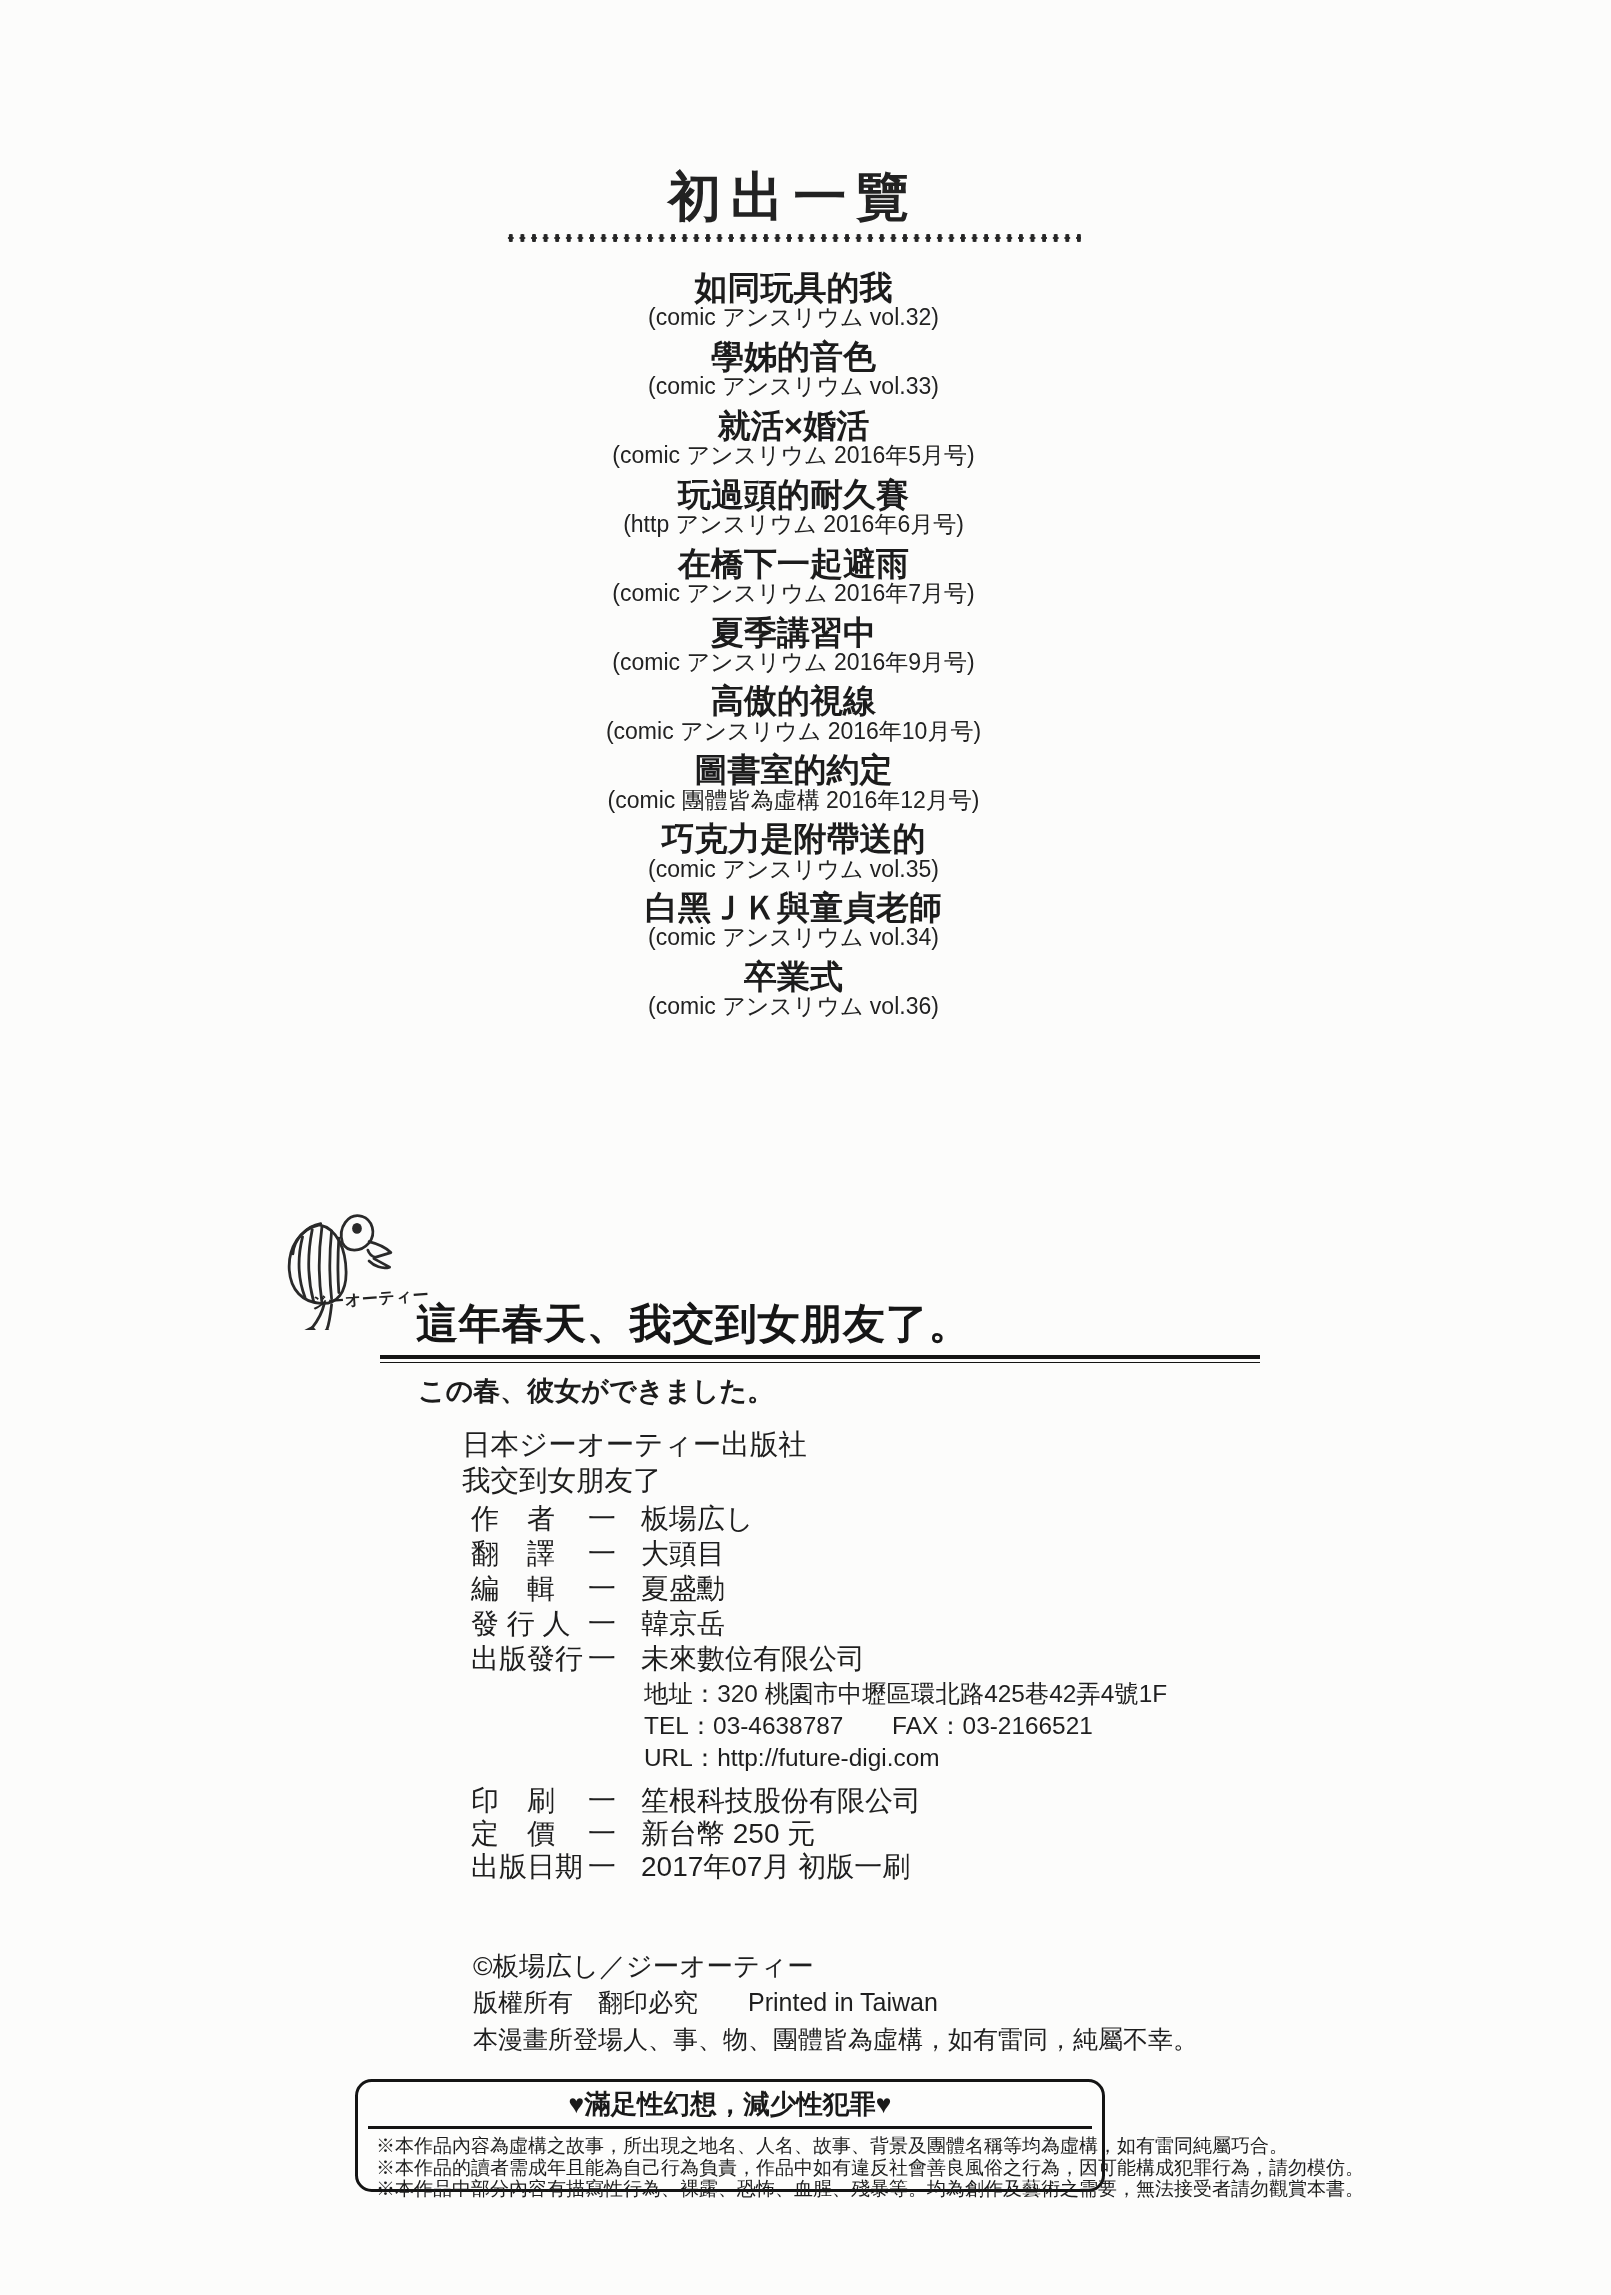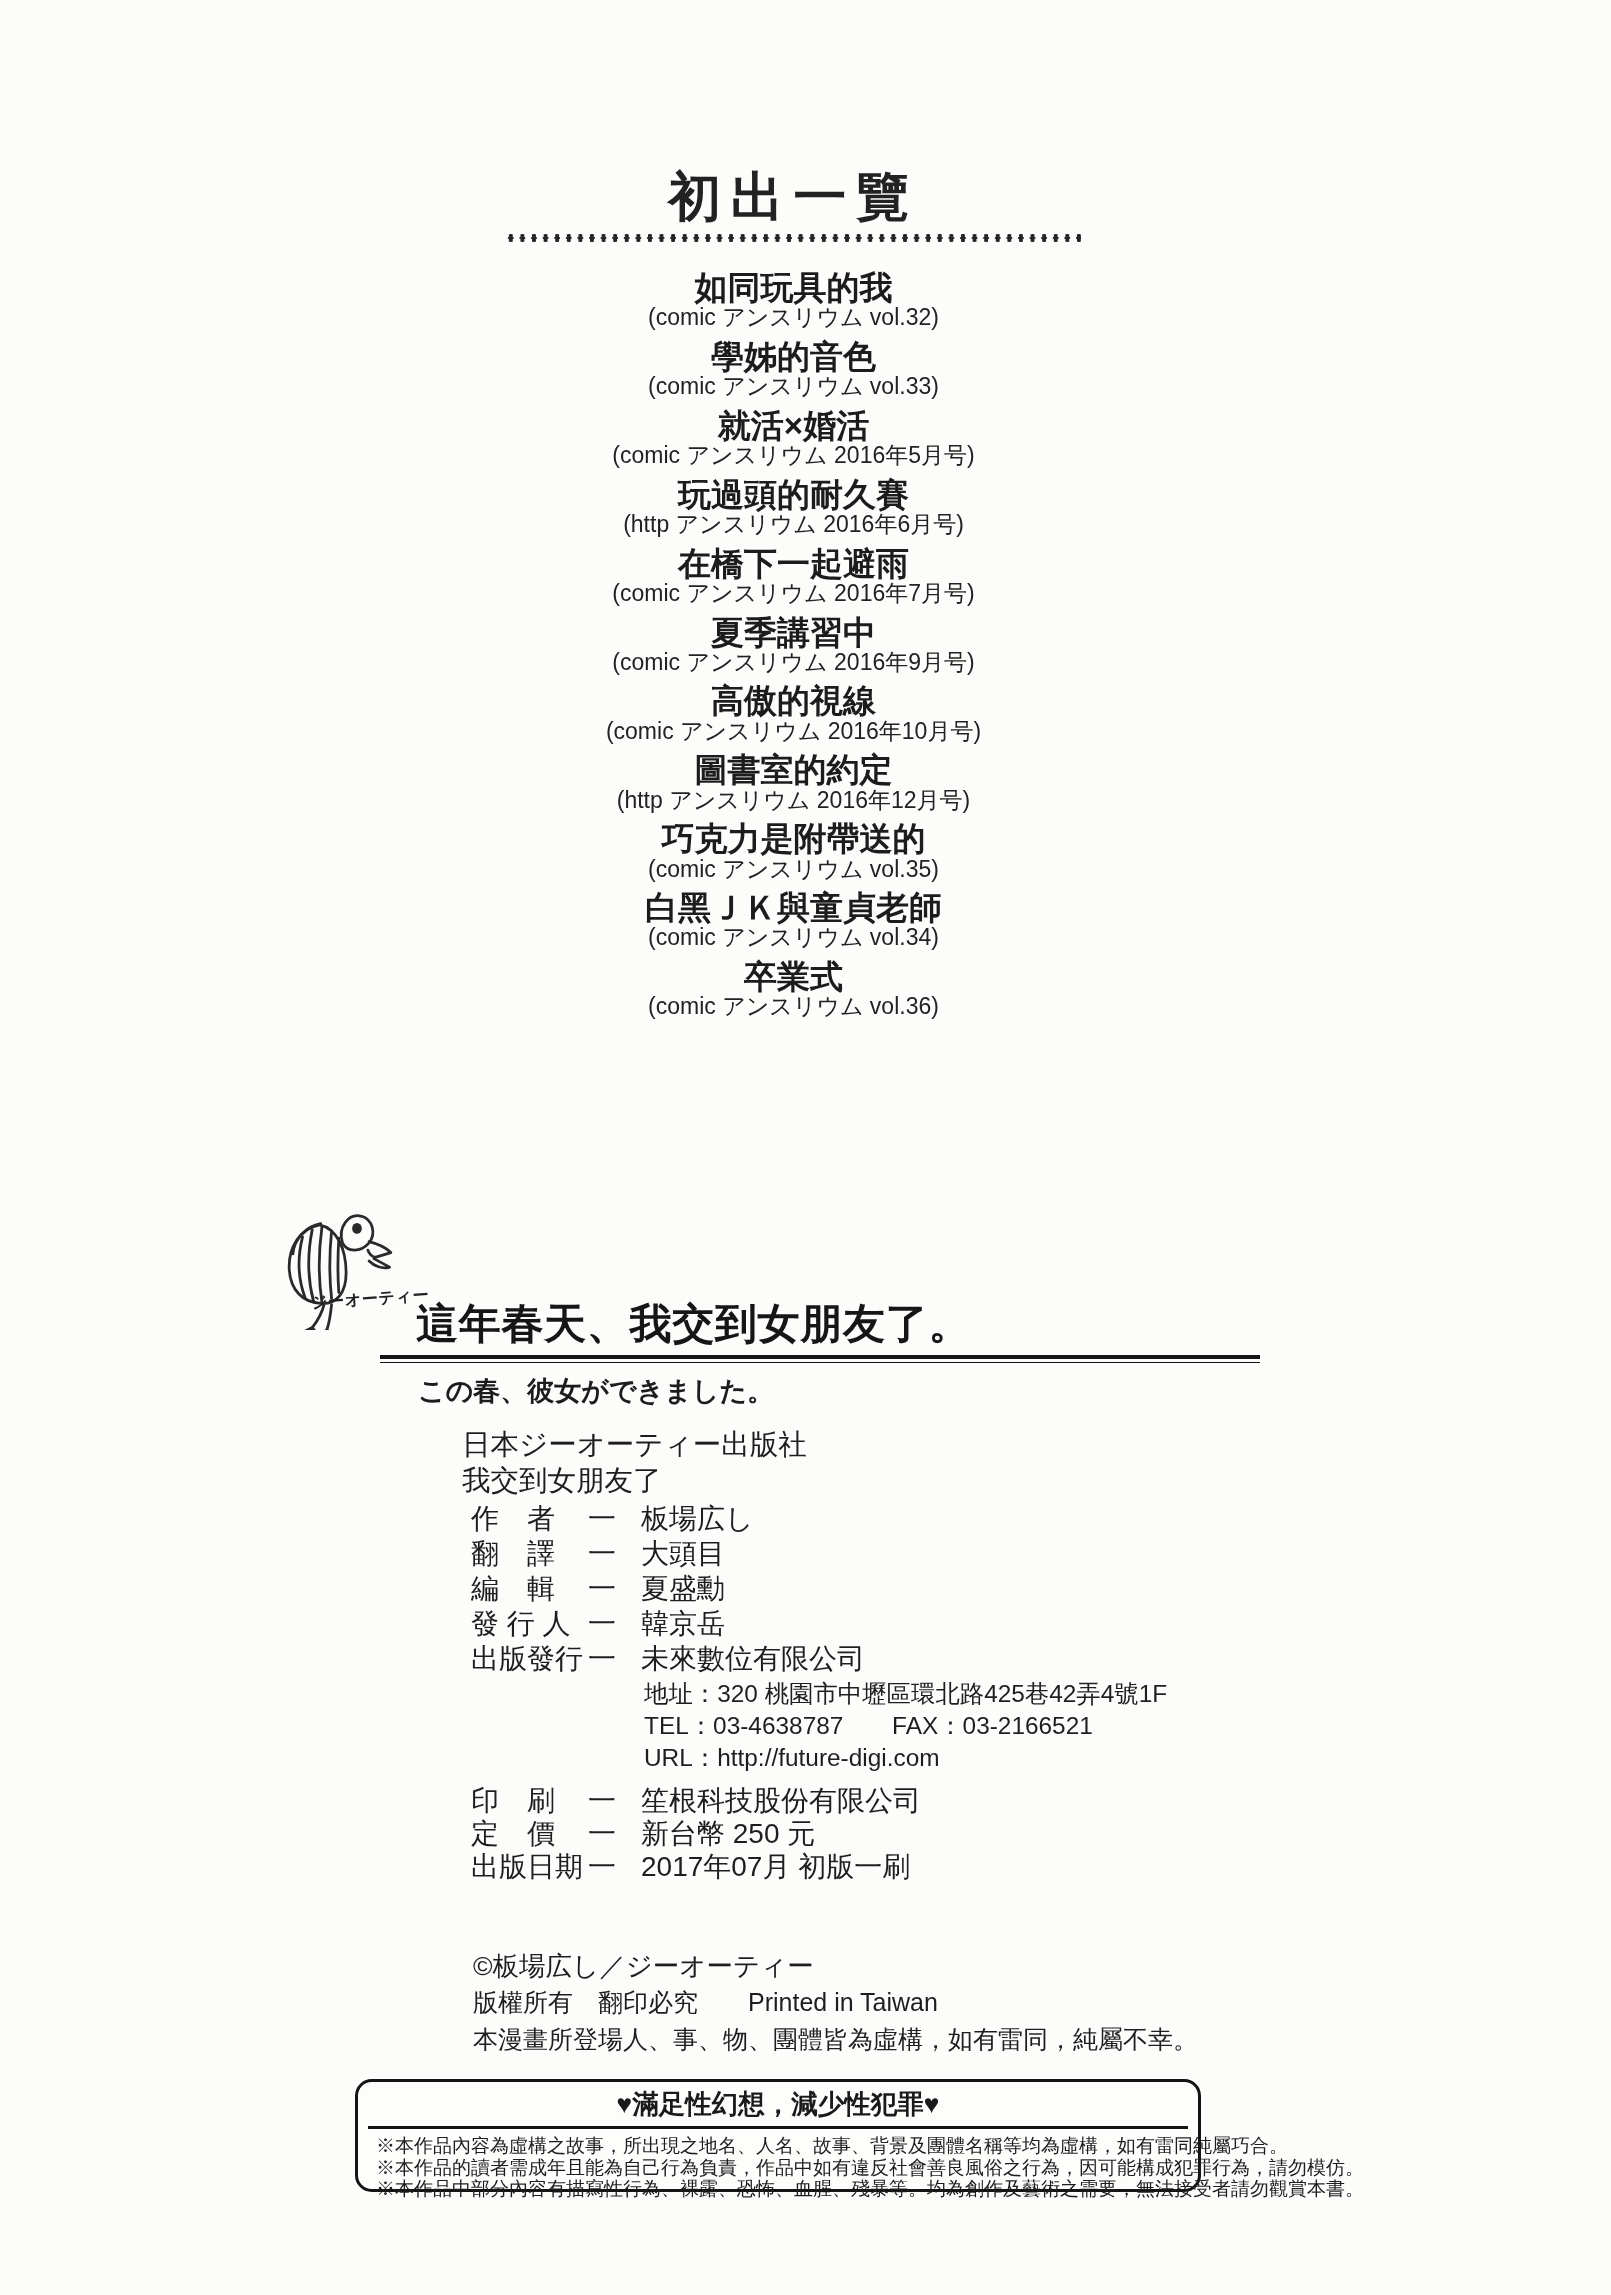--- a/index.html
+++ b/index.html
@@ -51,21 +51,21 @@
   .license-2{position:absolute;left:462px;top:1462px;font-size:28.5px;font-weight:500;}
   .credit-row{position:absolute;left:471px;font-size:28px;font-weight:500;white-space:nowrap;}
   .c-label{display:inline-block;min-width:117px;}
   .c-dash{display:inline-block;width:53px;}
   .c-value{display:inline-block;}
   .detail-line{position:absolute;left:644px;font-size:24.4px;font-weight:500;white-space:nowrap;}
   .copyright-line{position:absolute;left:473px;font-size:26.5px;font-weight:500;}
   .small-note{font-size:25px;}
   
   .notice-box{
-    position:absolute;left:355px;top:2079px;width:846px;height:113px;
+    position:absolute;left:355px;top:2079px;width:750px;height:113px;
     border:3.5px solid #141414;border-radius:16.7px;
     box-sizing:border-box;background:#fdfdfc;
   }
   .notice-header{
     margin:4.2px 0 0 0;text-align:center;
     font-size:26.5px;font-weight:800;color:#1a1a1a;
   }
   .notice-sep{height:0;border-top:3.5px solid #141414;margin:4.2px 9.7px 5.6px 9.7px;}
   .notice-lines{padding:0 0 0 18px;}
   .notice-line{font-size:19px;font-weight:500;line-height:21.6px;color:#1d1d1d;white-space:nowrap;}
@@ -103,21 +103,21 @@
       <li class="entry">
         <div class="entry-title">夏季講習中</div>
         <div class="entry-source">(comic アンスリウム 2016年9月号)</div>
       </li>
       <li class="entry">
         <div class="entry-title">高傲的視線</div>
         <div class="entry-source">(comic アンスリウム 2016年10月号)</div>
       </li>
       <li class="entry">
         <div class="entry-title">圖書室的約定</div>
-        <div class="entry-source">(http アンスリウム 2016年12月号)</div>
+        <div class="entry-source">(comic 團體皆為虛構 2016年12月号)</div>
       </li>
       <li class="entry">
         <div class="entry-title">巧克力是附帶送的</div>
         <div class="entry-source">(comic アンスリウム vol.35)</div>
       </li>
       <li class="entry">
         <div class="entry-title">白黑ＪＫ與童貞老師</div>
         <div class="entry-source">(comic アンスリウム vol.34)</div>
       </li>
       <li class="entry">

